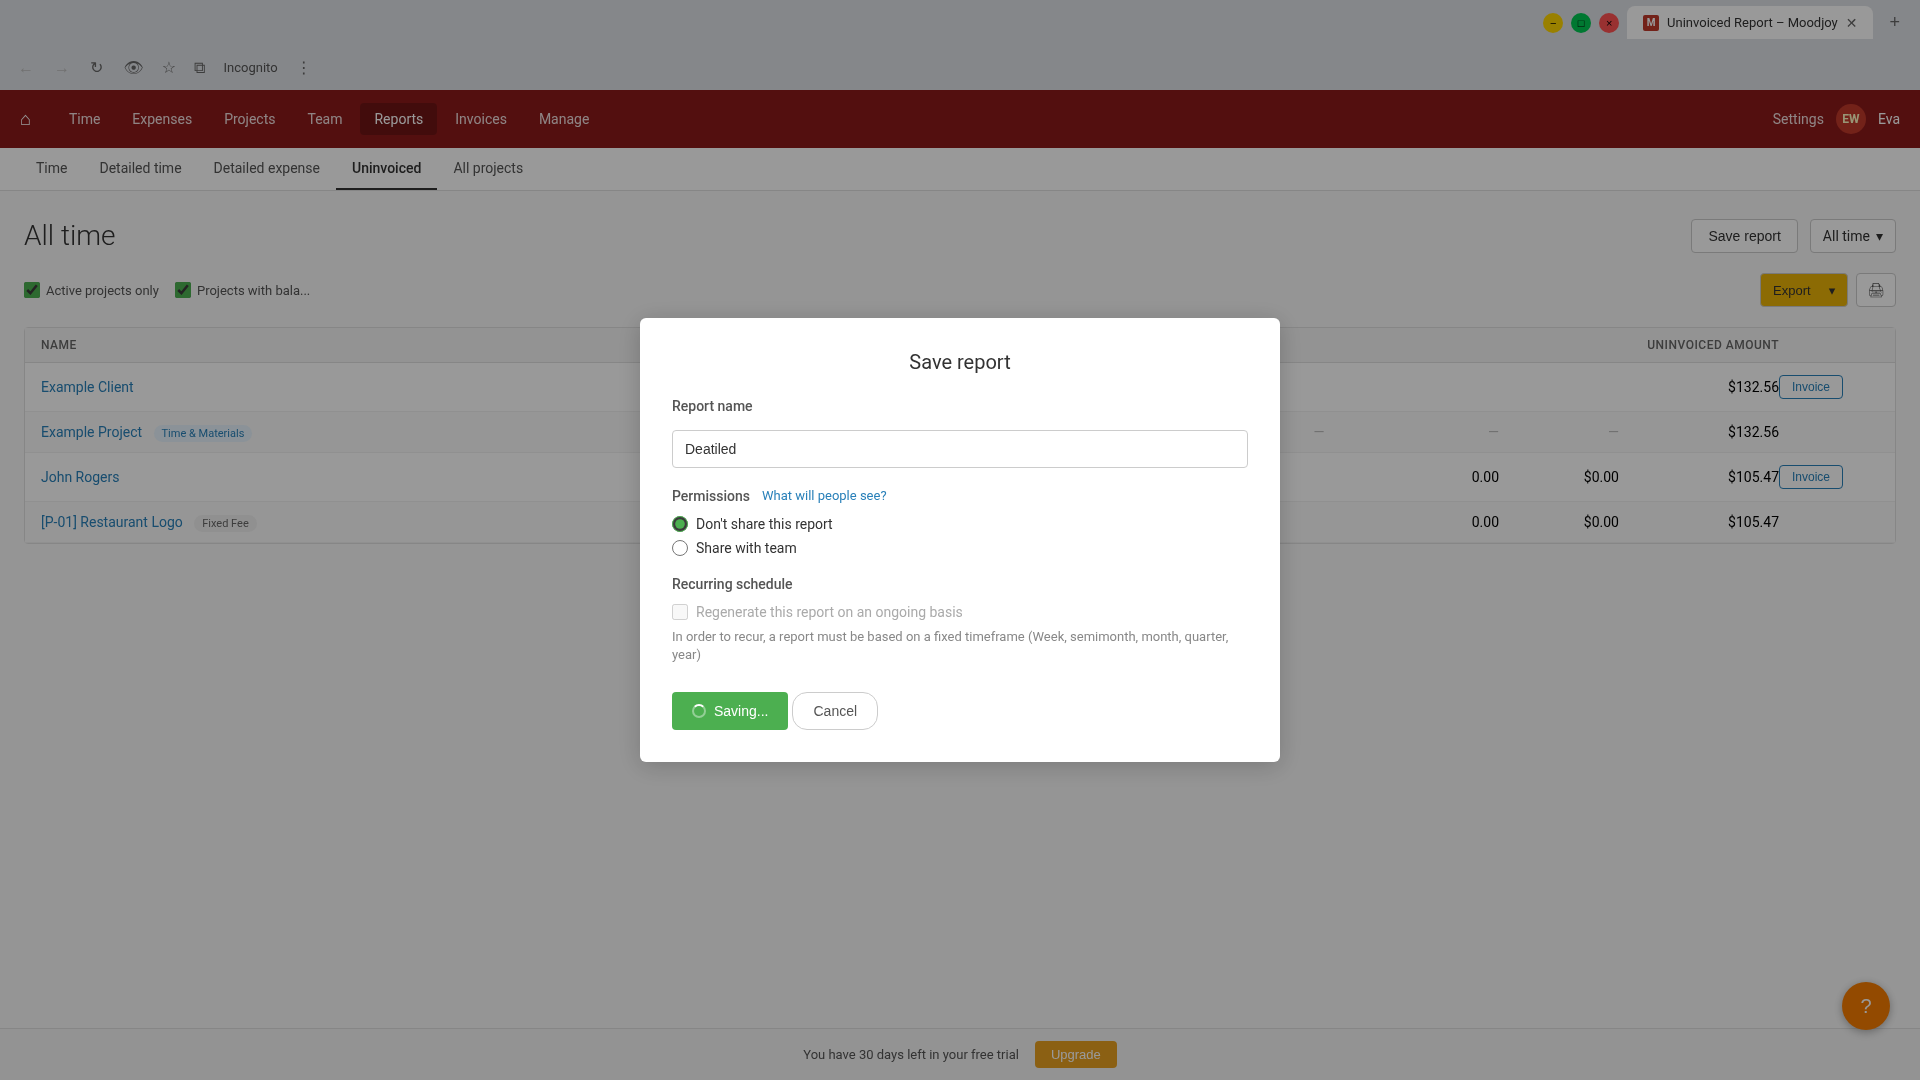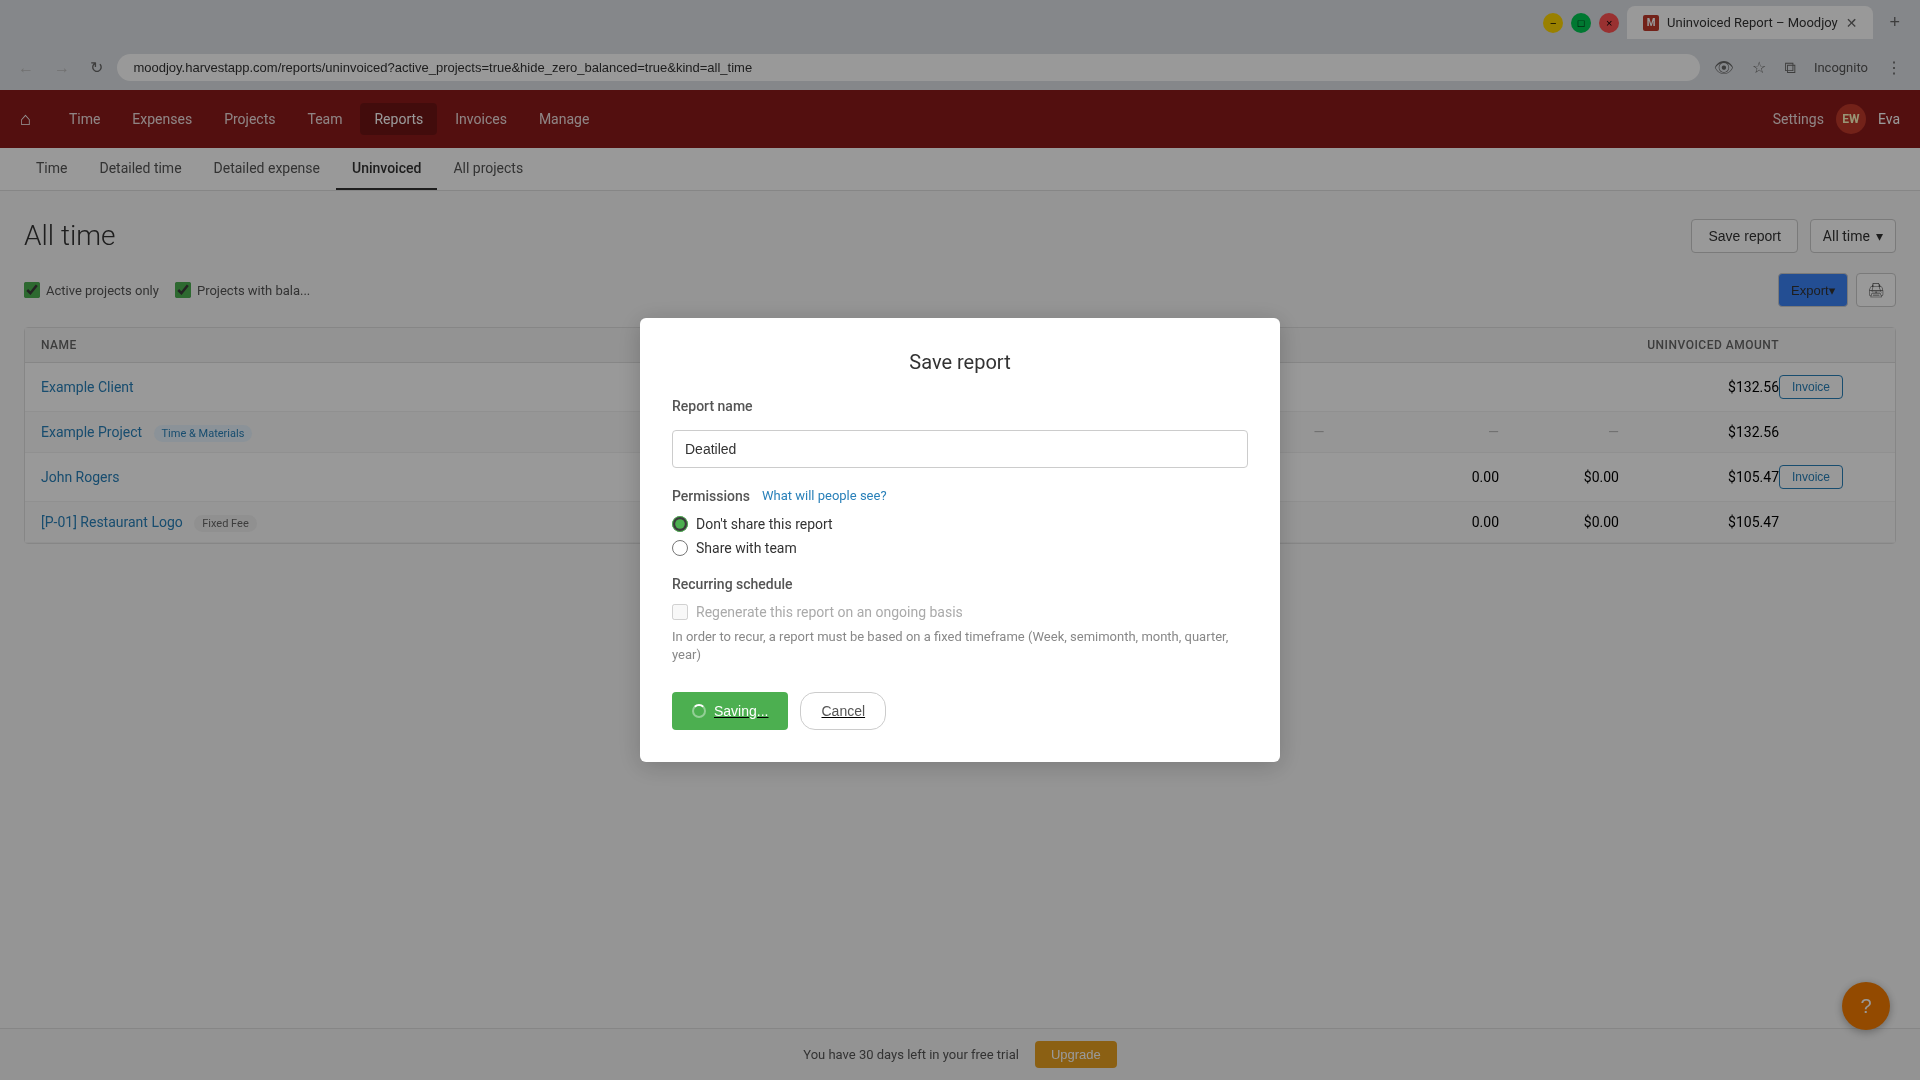--- a/index.html
+++ b/index.html
@@ -61,21 +61,21 @@
     
     .table-container { background: white; border: 1px solid #e0e0e0; border-radius: 4px; }
     .table-header { display: grid; grid-template-columns: 1fr 120px 120px 120px 160px 100px; padding: 10px 16px; background: #f5f5f5; border-bottom: 1px solid #e0e0e0; font-size: 12px; color: #666; font-weight: 500; text-transform: uppercase; letter-spacing: 0.5px; }
     .table-row { display: grid; grid-template-columns: 1fr 120px 120px 120px 160px 100px; padding: 12px 16px; border-bottom: 1px solid #f0f0f0; font-size: 14px; align-items: center; }
     .client-link { color: #2980b9; text-decoration: none; }
     .project-tag { background: #e8f4fd; color: #2980b9; font-size: 11px; padding: 2px 8px; border-radius: 10px; margin-left: 8px; }
     .project-tag.fixed { background: #f0f0f0; color: #666; }
     .invoice-btn { background: white; border: 1px solid #2980b9; color: #2980b9; padding: 4px 12px; border-radius: 4px; font-size: 12px; cursor: pointer; }
     .right-align { text-align: right; }
 
-    .export-btn { background: #3b82f6; border: 1px solid #ccc; padding: 8px 12px; border-radius: 4px; font-size: 13px; color: #333; cursor: pointer; display: flex; align-items: center; gap: 0; }
+    .export-btn { background: #eab308; border: 1px solid #ccc; padding: 8px 12px; border-radius: 4px; font-size: 13px; color: #333; cursor: pointer; display: flex; align-items: center; gap: 18px; }
     .print-btn { background: white; border: 1px solid #ccc; padding: 8px 10px; border-radius: 4px; font-size: 14px; color: #555; cursor: pointer; }
 
     
     .trial-banner { position: fixed; bottom: 0; left: 0; right: 0; background: #f5f5f5; border-top: 1px solid #e0e0e0; padding: 12px 24px; display: flex; align-items: center; justify-content: center; gap: 16px; font-size: 13px; color: #555; }
     .upgrade-btn { background: #e8a020; color: white; border: none; padding: 6px 16px; border-radius: 4px; font-size: 13px; cursor: pointer; font-weight: 500; }
 
     
     .help-btn { position: fixed; bottom: 50px; right: 30px; background: #f57c00; color: white; width: 48px; height: 48px; border-radius: 50%; border: none; font-size: 20px; cursor: pointer; display: flex; align-items: center; justify-content: center; box-shadow: 0 2px 8px rgba(0,0,0,0.3); z-index: 100; }
 
     
@@ -90,21 +90,21 @@
     .permissions-header { display: flex; align-items: center; gap: 12px; margin-bottom: 12px; }
     .permissions-label { font-size: 14px; font-weight: 500; color: #555; }
     .what-link { color: #2980b9; font-size: 13px; text-decoration: none; }
     .radio-option { display: flex; align-items: center; gap: 8px; margin-bottom: 8px; font-size: 14px; color: #333; cursor: pointer; }
     .radio-option input[type="radio"] { accent-color: #4caf50; width: 16px; height: 16px; }
     .recurring-section { margin-top: 20px; }
     .recurring-title { font-size: 14px; font-weight: 500; color: #555; margin-bottom: 12px; }
     .recurring-checkbox { display: flex; align-items: center; gap: 8px; font-size: 14px; color: #aaa; cursor: not-allowed; margin-bottom: 8px; }
     .recurring-checkbox input { width: 16px; height: 16px; }
     .recurring-note { font-size: 13px; color: #888; line-height: 1.4; }
-    .modal-actions { display: flex; gap: 12px; margin-top: 28px; text-decoration: underline; }
+    .modal-actions { display: flex; gap: 4px; margin-top: 28px; }
     .saving-btn { background: #4caf50; color: white; border: none; padding: 10px 20px; border-radius: 4px; font-size: 14px; cursor: pointer; display: flex; align-items: center; gap: 8px; font-weight: 500; }
     .cancel-btn { background: white; border: 1px solid #ccc; color: #555; padding: 10px 20px; border-radius: 15px; font-size: 14px; cursor: pointer; }
 
     .spinner { display: inline-block; width: 14px; height: 14px; border: 2px solid rgba(255,255,255,0.4); border-top-color: white; border-radius: 50%; animation: spin 0.7s linear infinite; }
     @keyframes spin { to { transform: rotate(360deg); } }
   </style>
 </head>
 <body>
 
 <div class="browser-chrome">
@@ -118,21 +118,20 @@
       <div class="favicon">M</div>
       <span>Uninvoiced Report – Moodjoy</span>
       <span class="close-tab">✕</span>
     </div>
     <button class="new-tab">+</button>
   </div>
   <div class="browser-toolbar">
     <button class="nav-btn disabled">←</button>
     <button class="nav-btn disabled">→</button>
     <button class="nav-btn">↻</button>
-    <input class="address-bar" type="text" value="moodjoy.harvestapp.com/reports/uninvoiced?active_projects=true&amp;hide_zero_balanced=true&amp;kind=all_time" style="">
     <div class="toolbar-actions">
       <span class="toolbar-icon">👁</span>
       <span class="toolbar-icon">☆</span>
       <span class="toolbar-icon">⧉</span>
       <span class="toolbar-icon" style="font-size:13px;color:#555;">Incognito</span>
       <span class="toolbar-icon">⋮</span>
     </div>
   </div>
 </div>
 

